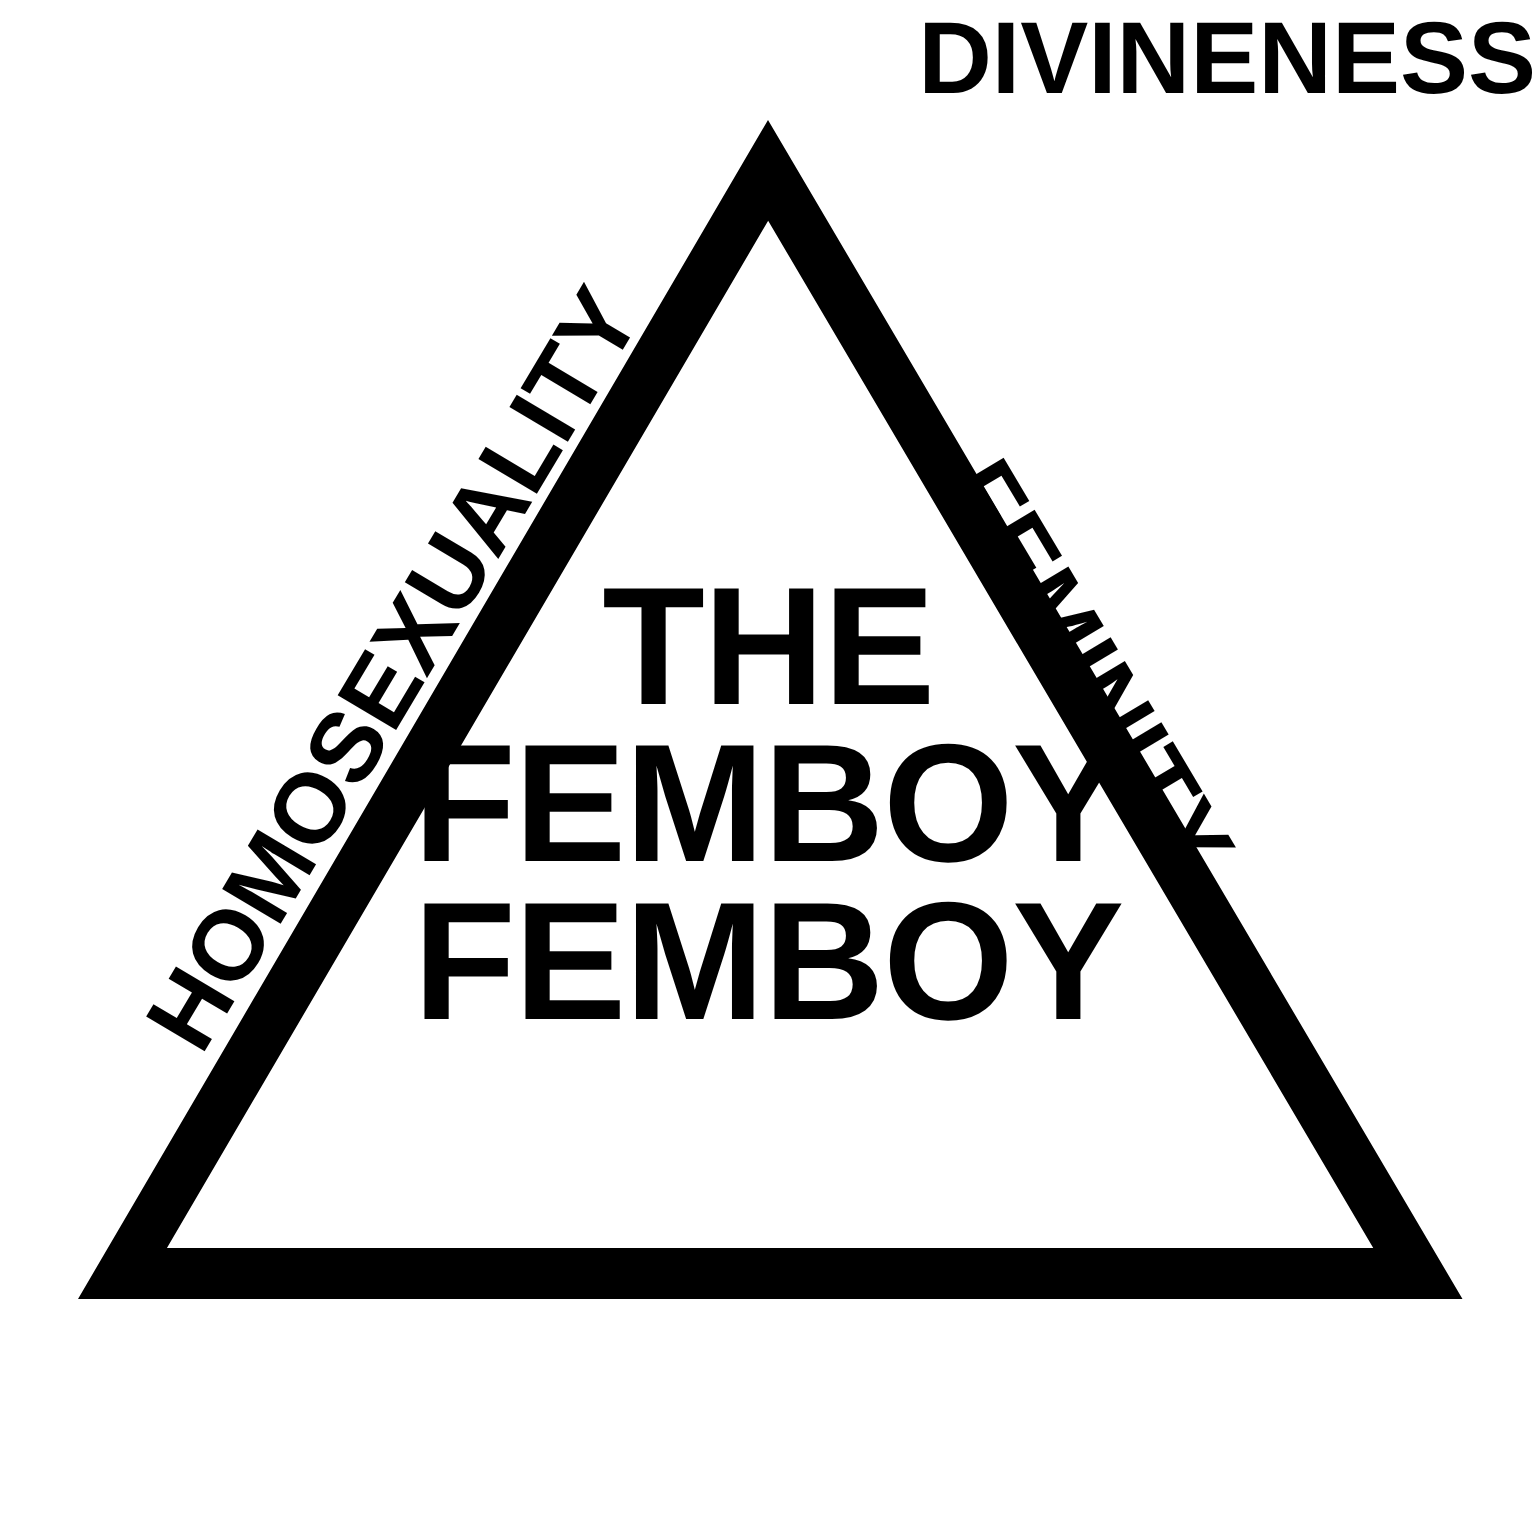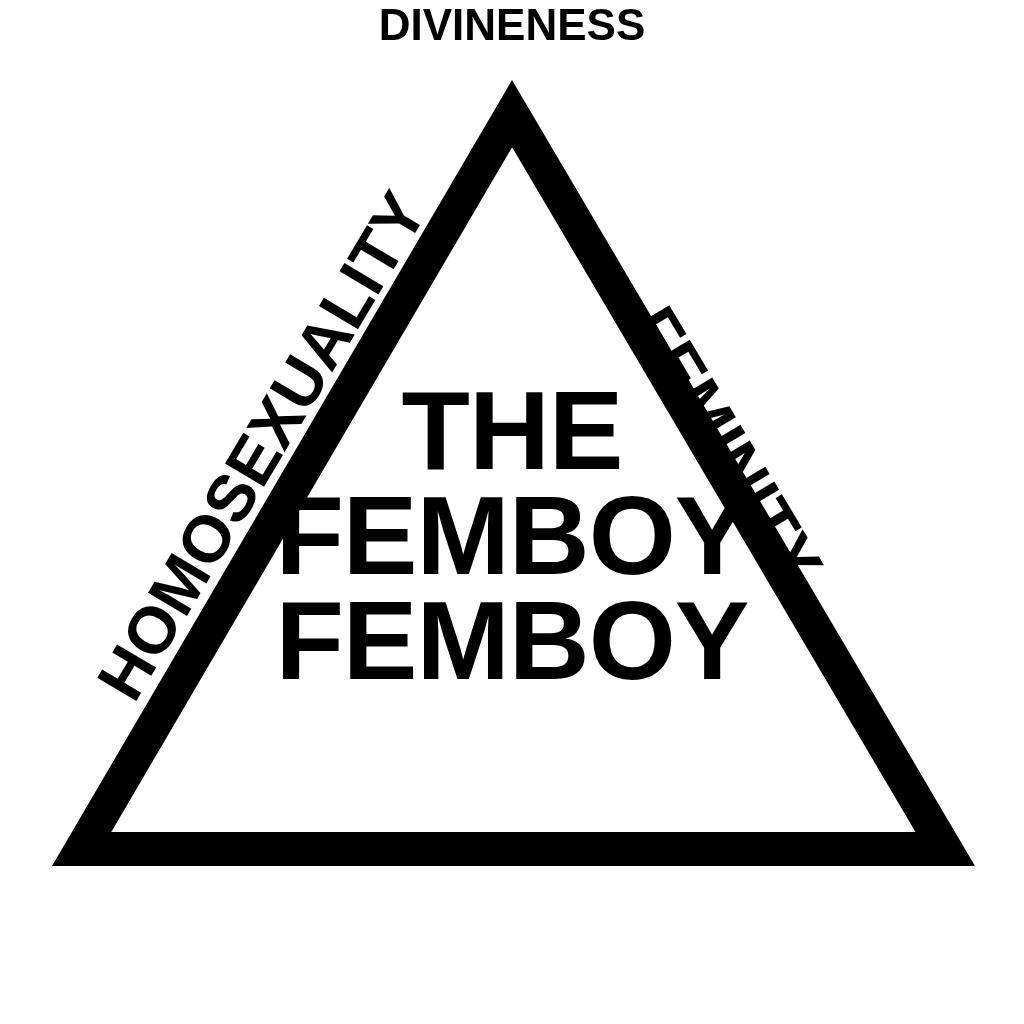--- a/index.html
+++ b/index.html
@@ -79,22 +79,22 @@
     top: 296px;
     transform-origin: 0 0;
     transform: rotate(59.2deg);
   }
 
   
   #label-bottom {
     left: 0;
     top: 884px;
     width: 1024px;
-    text-align: center;
-    font-size: 44px;
+    text-align: right;
+    font-size: 68px;
     font-weight: bold;
     color: #000000;
   }
 </style>
 </head>
 <body style="background: rgb(255, 255, 255);">
 
 <div id="stage" style="background: rgb(255, 255, 255);">
 
   <svg id="triangle-svg" viewBox="0 0 1024 1024" xmlns="http://www.w3.org/2000/svg" aria-hidden="true">

